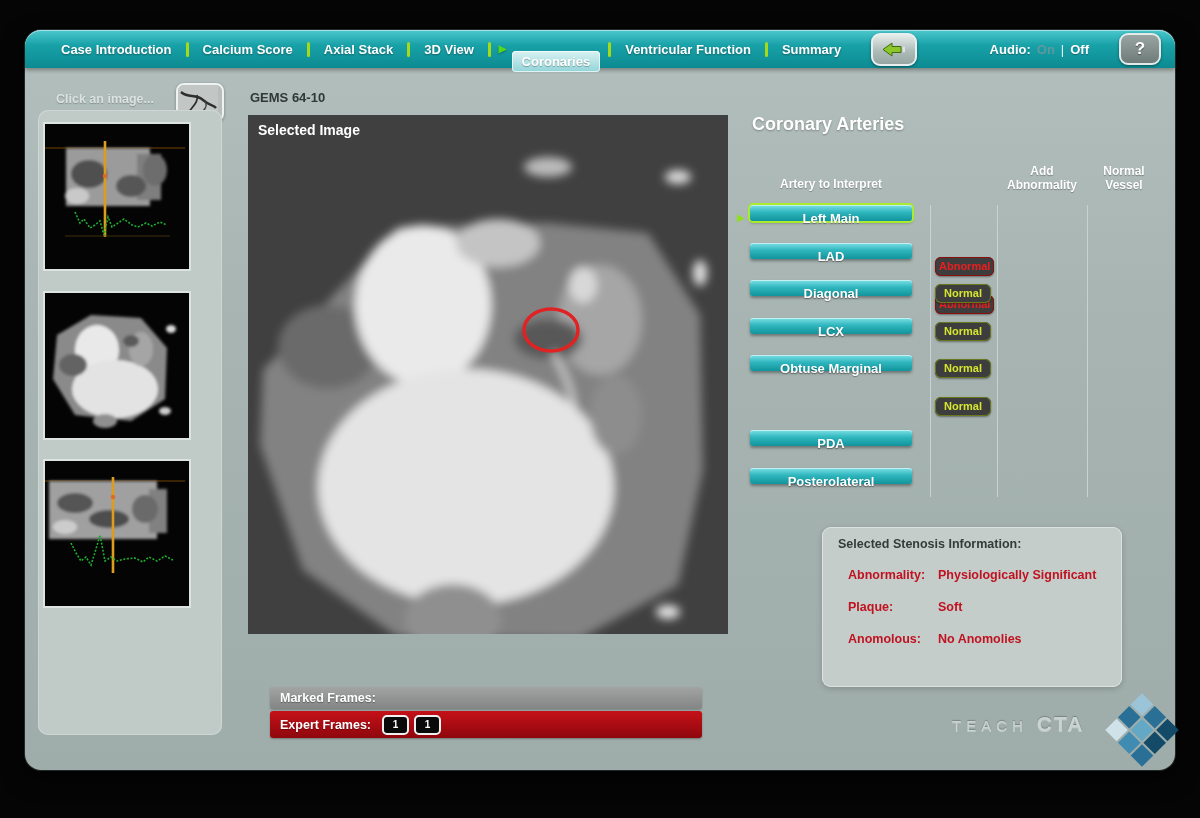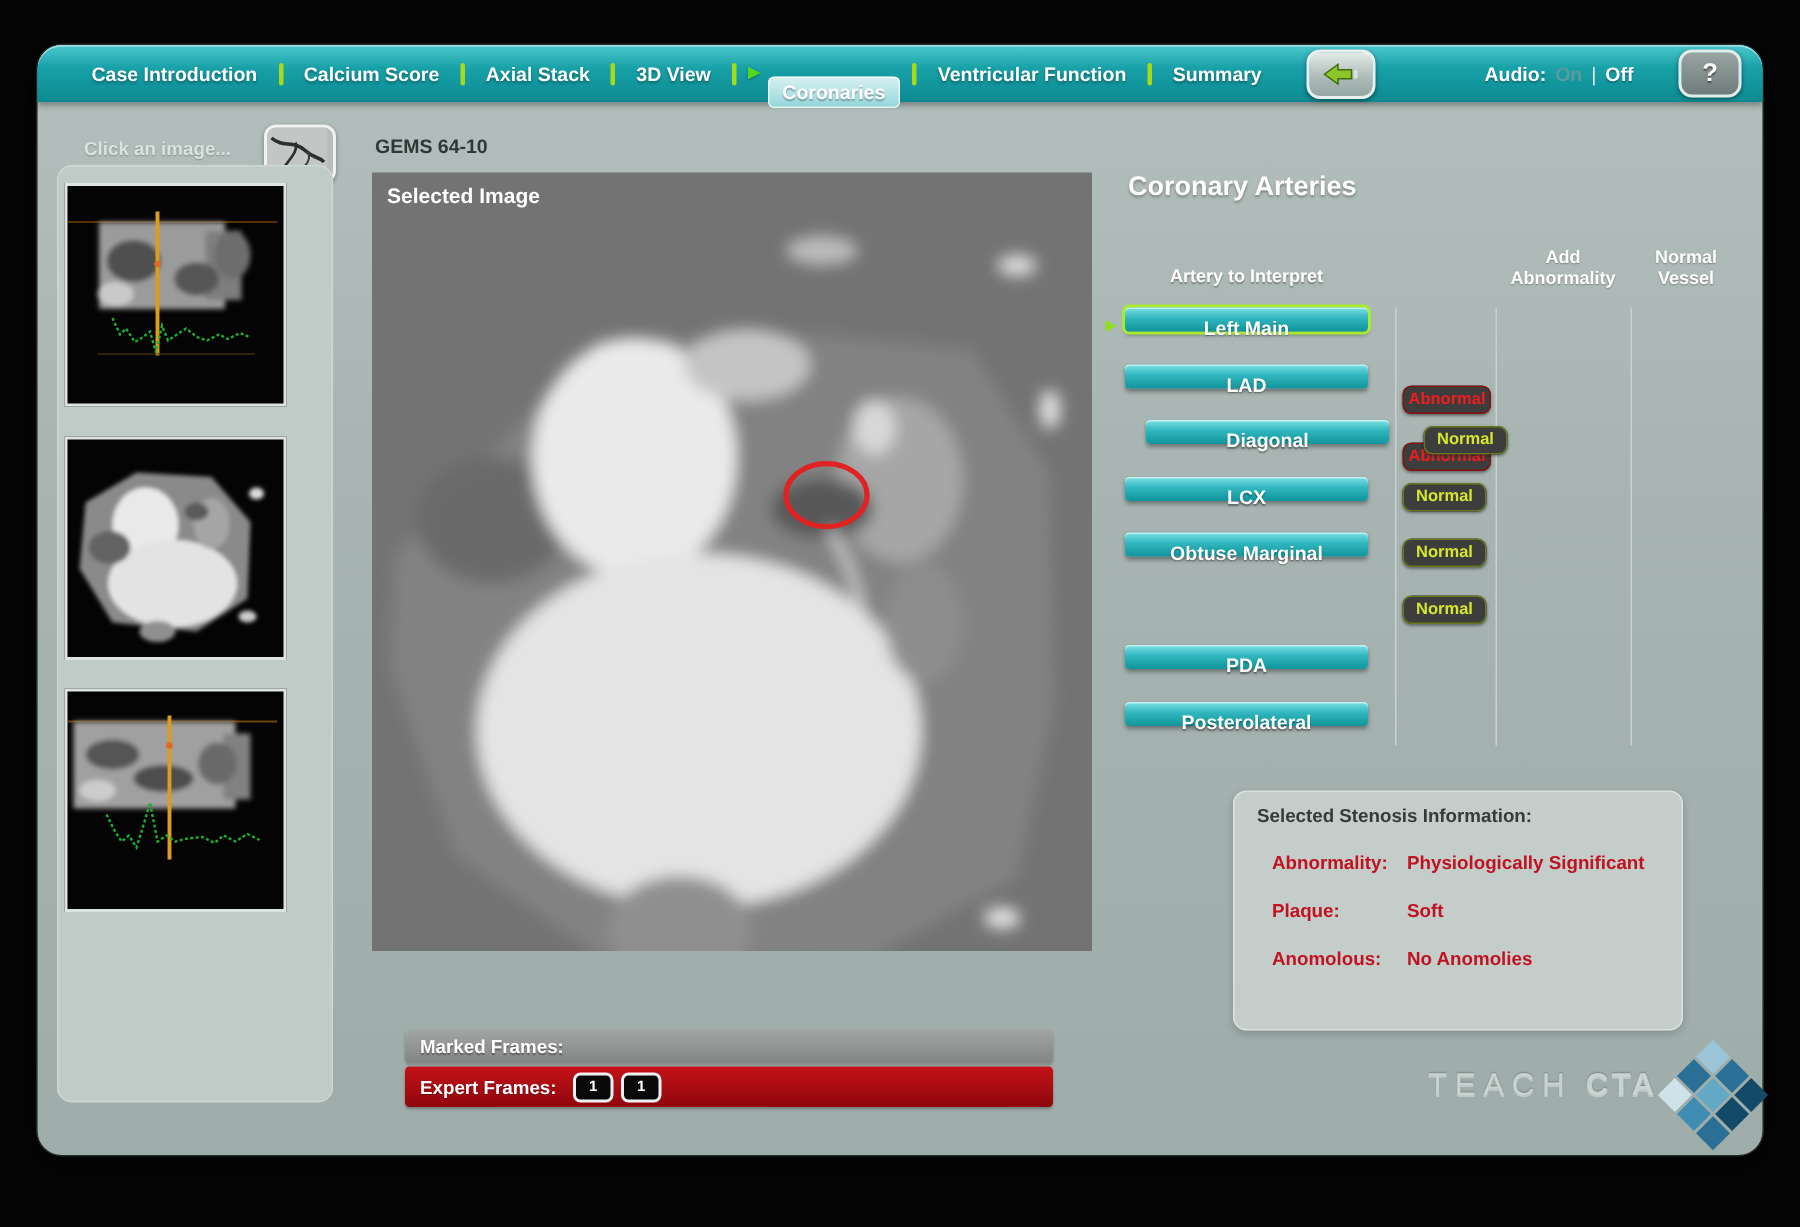--- a/index.html
+++ b/index.html
@@ -44,21 +44,21 @@
   .corner-btn{left:176px;top:83px;width:44px;height:35px;border-radius:8px;border:2px solid #eef2f1;
               background:#b9bdbb;overflow:hidden;box-shadow:0 1px 3px rgba(0,0,0,.35);cursor:pointer;}
   .side-panel{left:38px;top:110px;width:184px;height:625px;background:#c0cac7;border-radius:10px;
               box-shadow:inset 0 0 0 1px #ced7d4;}
   .thumb{left:43px;width:144px;height:145px;background:#040404;border:2px solid #dde3e1;
          cursor:pointer;overflow:hidden;}
   .thumb svg{display:block;}
 
   
   .main-label{left:250px;top:90px;font-size:13px;font-weight:700;color:#2e3836;}
-  .image-panel{left:248px;top:115px;width:480px;height:519px;background:#737373;cursor:pointer;}
+  .image-panel{left:248px;top:115px;width:480px;height:519px;background:#404040;cursor:pointer;}
   .image-title{position:absolute;left:10px;top:7px;color:#fff;font-weight:700;font-size:14px;z-index:2;}
 
   .marked-bar{left:270px;top:687px;width:432px;height:22px;border-radius:3px;
               background:linear-gradient(180deg,#a1a4a2,#828583);box-shadow:0 1px 2px rgba(0,0,0,.25);}
   .expert-bar{left:270px;top:711px;width:432px;height:27px;border-radius:3px;
               background:linear-gradient(180deg,#c51118,#8e070d);box-shadow:0 1px 2px rgba(0,0,0,.3);}
   .bar-label{position:absolute;left:10px;top:50%;transform:translateY(-50%);color:#fff;font-weight:700;
              font-size:12.5px;text-shadow:0 1px 1px rgba(0,0,0,.35);}
   .badges{position:absolute;left:112px;top:50%;transform:translateY(-50%);display:flex;gap:5px;}
   .frame-badge{width:23px;height:16px;background:#0a0a0a;border:2px solid #f0f1f1;border-radius:5px;
@@ -93,21 +93,21 @@
 
   
   .stenosis-box{left:822px;top:527px;width:300px;height:160px;background:#c4cdca;border-radius:9px;
                 box-shadow:inset 0 0 0 1px #dbe2e0,0 2px 6px rgba(0,0,0,.18);}
   .sten-title{position:absolute;left:16px;top:10px;font-weight:700;font-size:12.5px;color:#333c3a;}
   .sten-label{position:absolute;left:26px;color:#c01220;font-weight:700;font-size:12.5px;}
   .sten-value{position:absolute;left:116px;color:#c01220;font-weight:700;font-size:12.5px;}
 
   
   .brand{left:952px;top:712px;display:flex;align-items:baseline;gap:9px;}
-  .brand-teach{font-size:21px;letter-spacing:5px;color:#c9d3d1;font-weight:400;
+  .brand-teach{font-size:15px;letter-spacing:5px;color:#c9d3d1;font-weight:400;
                text-shadow:0 1px 0 rgba(255,255,255,.35),0 -1px 1px rgba(60,70,68,.4);}
   .brand-cta{font-size:21px;letter-spacing:2px;color:#c9d3d1;font-weight:700;
              text-shadow:0 1px 0 rgba(255,255,255,.35),0 -1px 1px rgba(60,70,68,.4);}
   .diamond{left:1116px;top:704px;width:52px;height:52px;transform:rotate(45deg);
            display:grid;grid-template-columns:repeat(3,1fr);grid-template-rows:repeat(3,1fr);gap:2px;}
   .diamond div{width:100%;height:100%;}
   .t1{background:#9cc4d8}.t2{background:#2a7096}.t3{background:#134a68}
   .t4{background:#2a7096}.t5{background:#63a9c6}.t6{background:#134a68}
   .t7{background:#cfe2ea}.t8{background:#3f8bb2}.t9{background:#2a7096}
 </style>
@@ -292,21 +292,21 @@
 
   <div class="abs artery-row selected" style="top:205px;">
     <span class="artery-marker">▶</span>
     <div class="artery-btn">Left Main</div>
     <div class="status-badge abnormal">Abnormal</div>
   </div>
   <div class="abs artery-row" style="top:243px;">
     <div class="artery-btn">LAD</div>
     <div class="status-badge abnormal">Abnormal</div>
   </div>
-  <div class="abs artery-row" style="top:280px;margin-left:14px;">
+  <div class="abs artery-row" style="top:280px;">
     <div class="artery-btn">Diagonal</div>
     <div class="status-badge normal">Normal</div>
   </div>
   <div class="abs artery-row" style="top:318px;">
     <div class="artery-btn">LCX</div>
     <div class="status-badge normal">Normal</div>
   </div>
   <div class="abs artery-row" style="top:355px;">
     <div class="artery-btn">Obtuse Marginal</div>
     <div class="status-badge normal">Normal</div>

